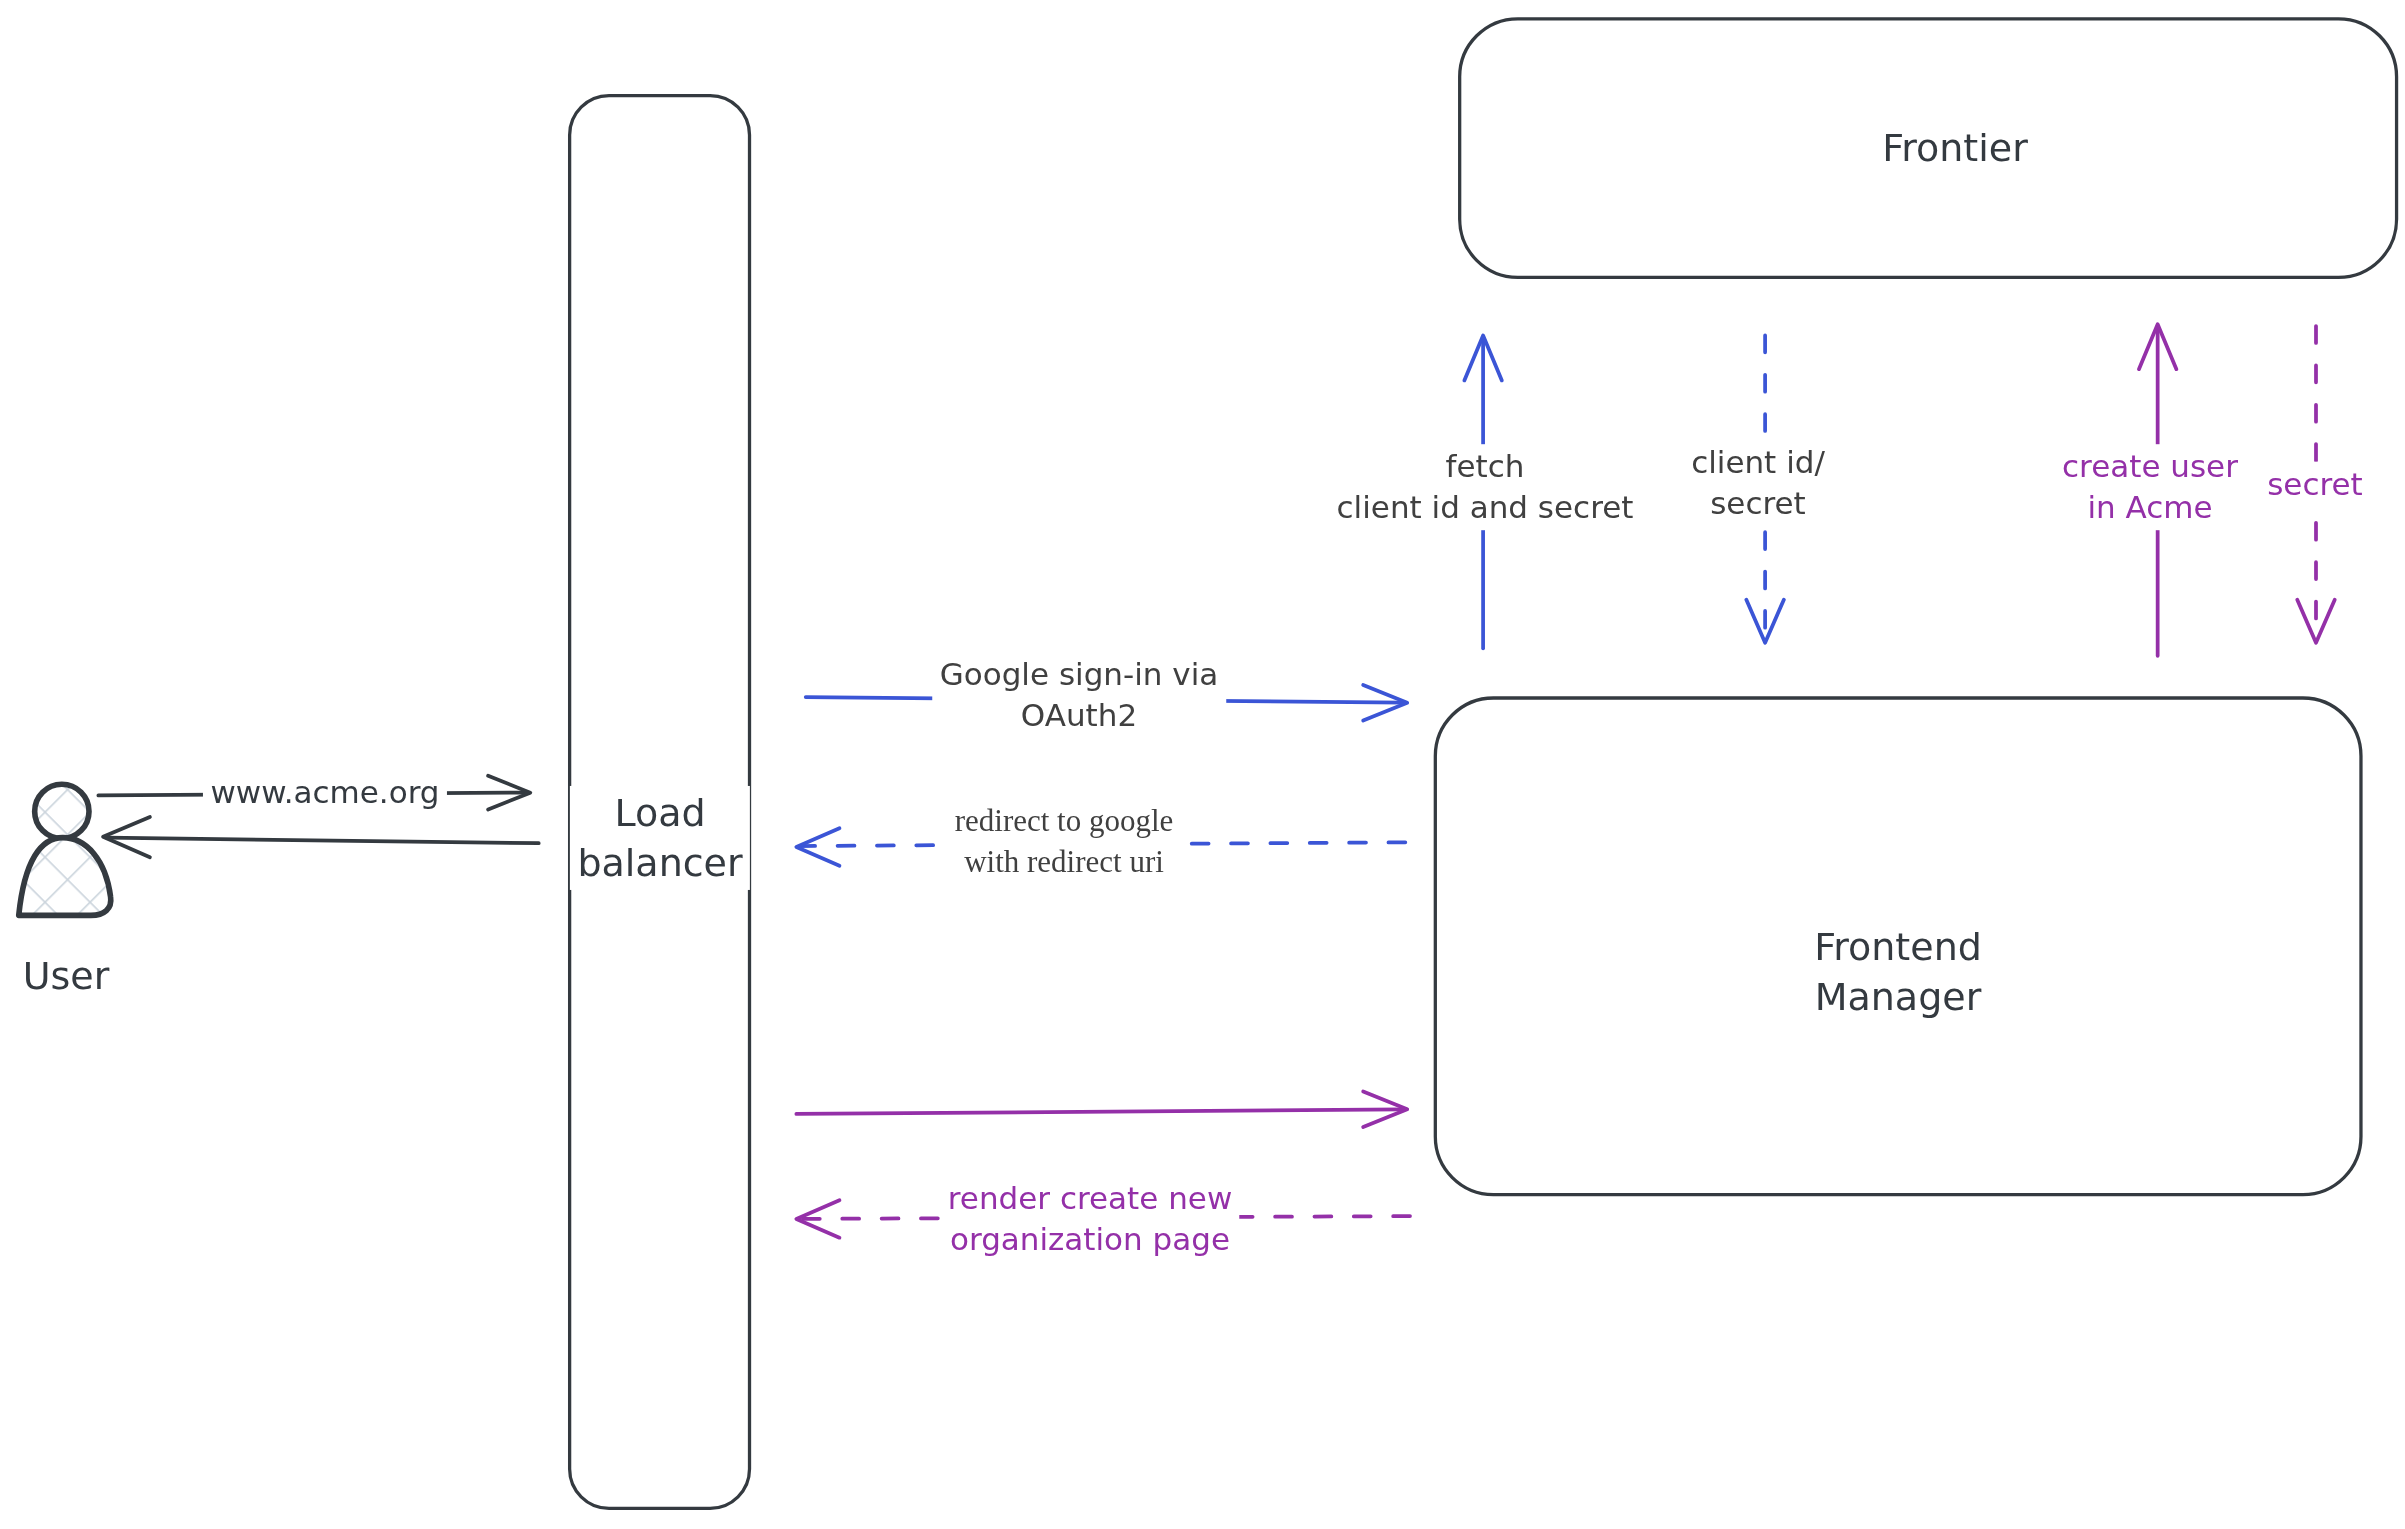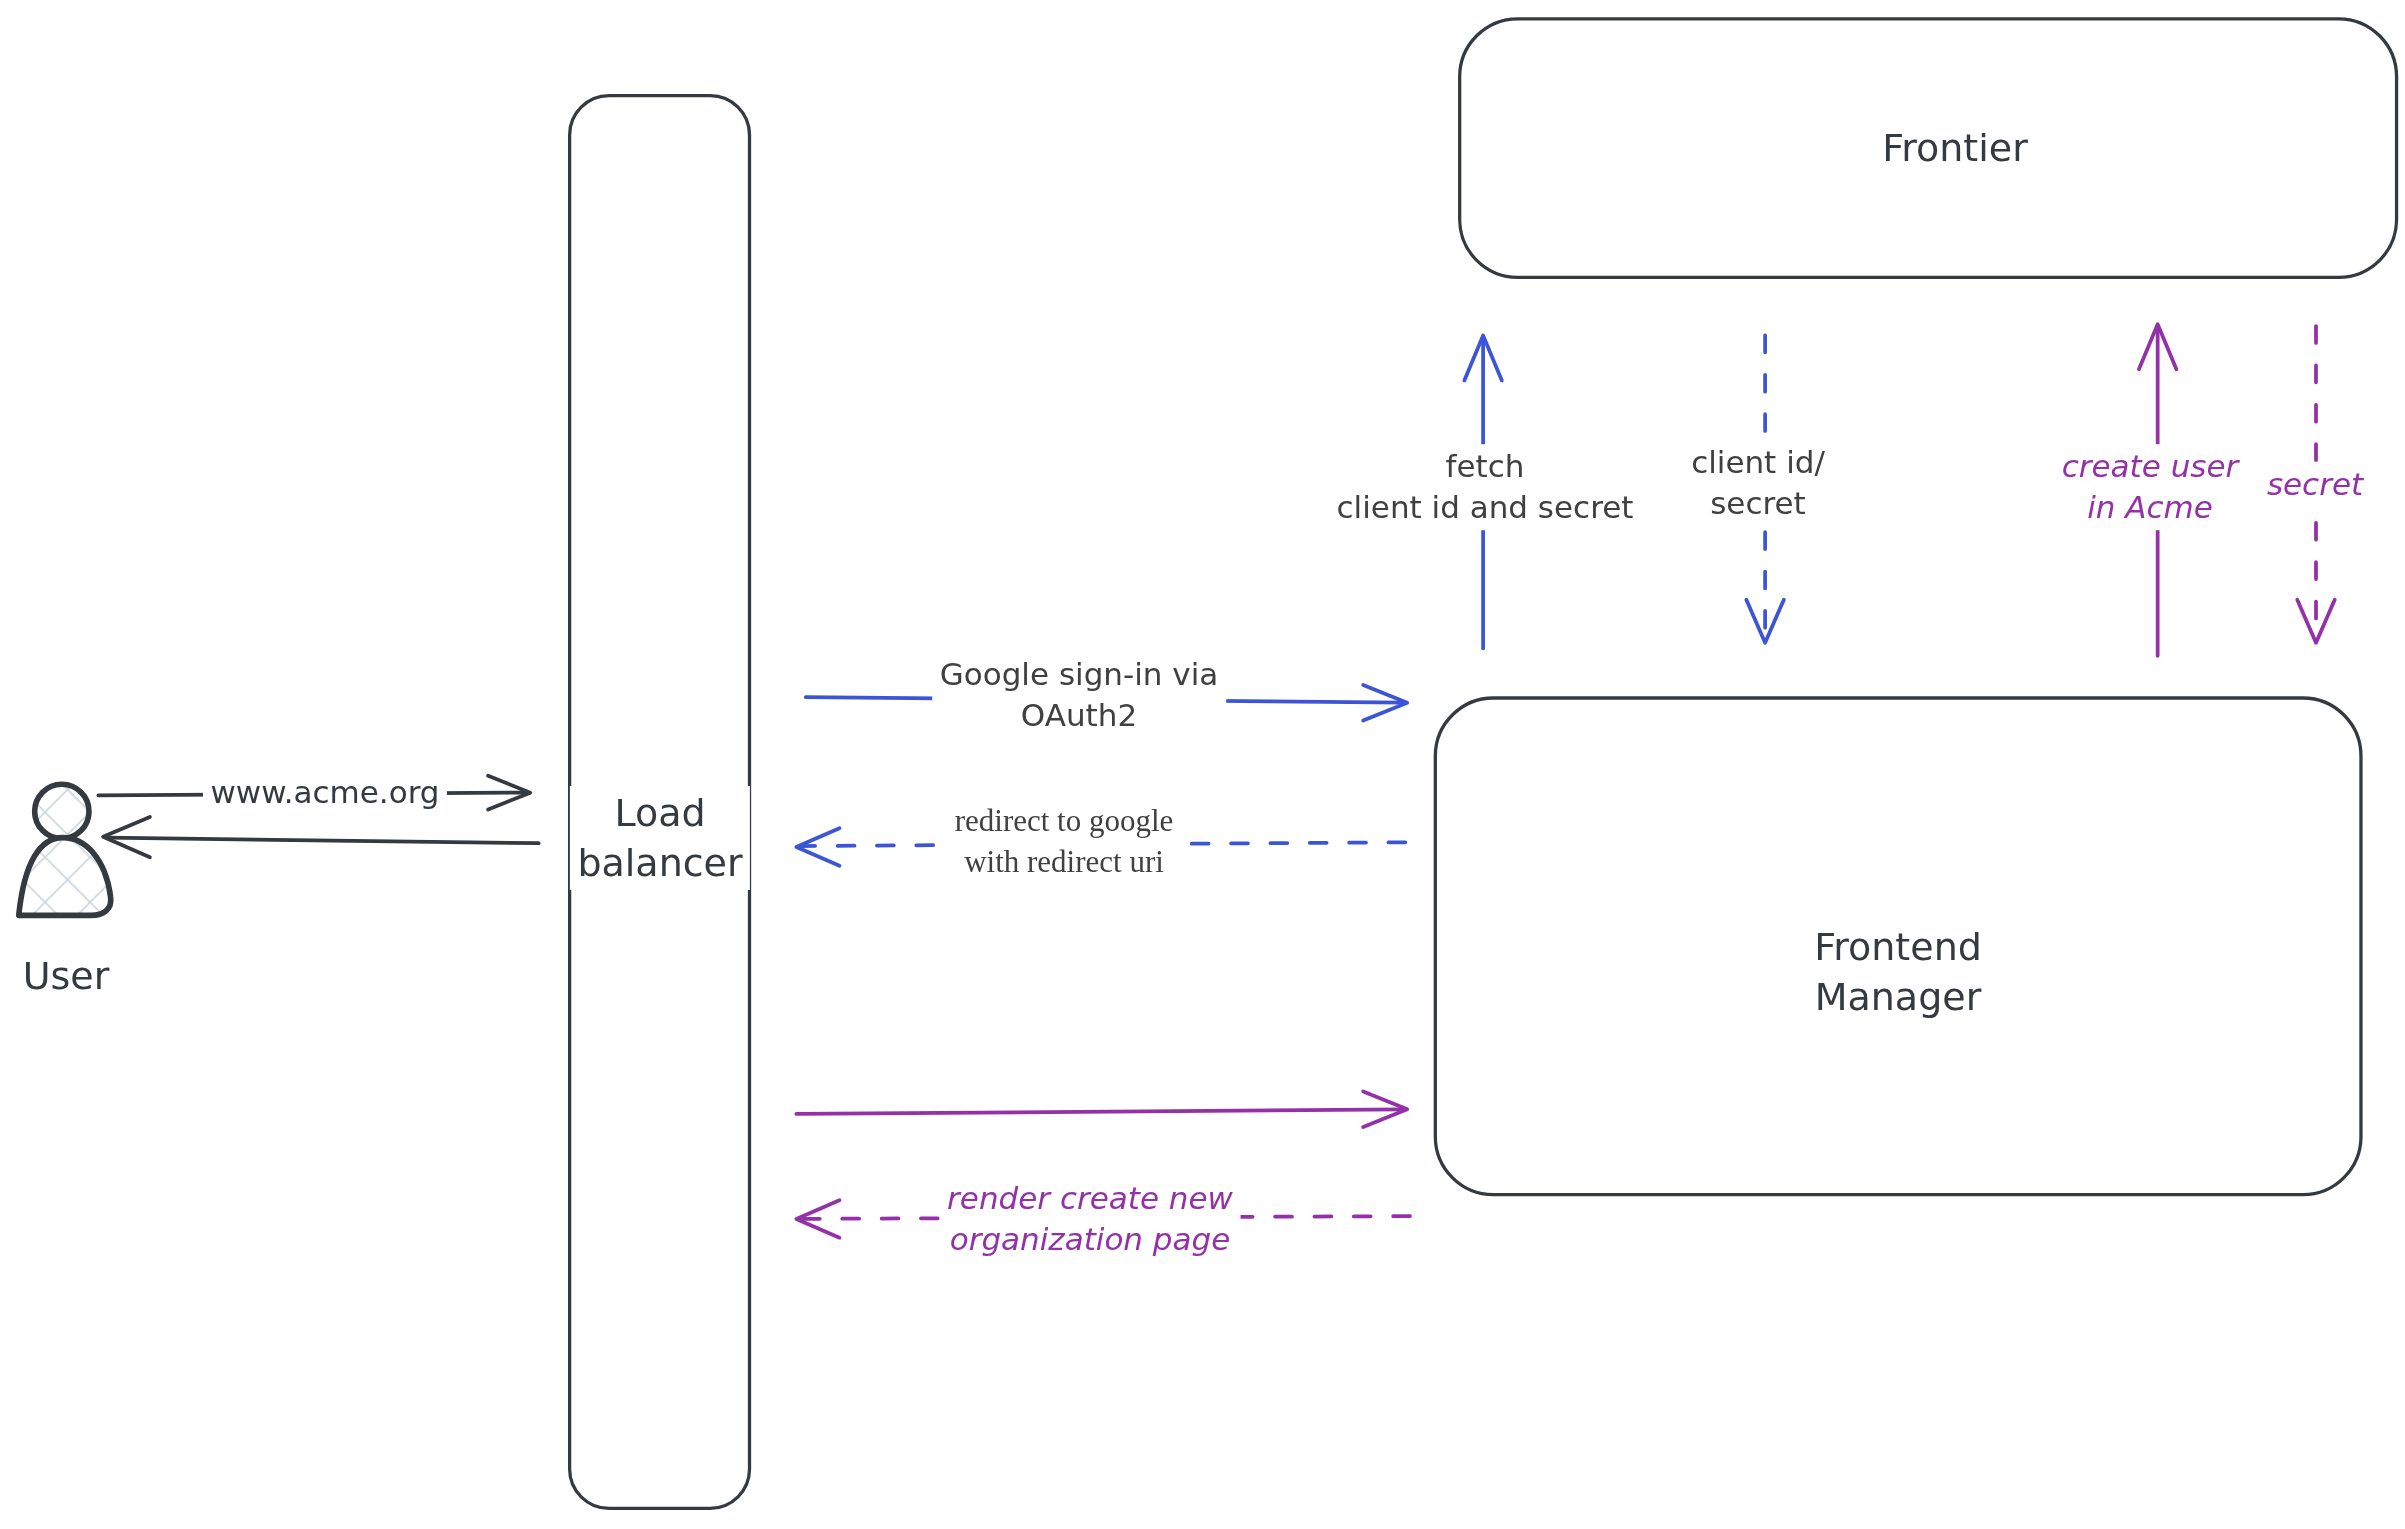--- a/index.html
+++ b/index.html
@@ -15,21 +15,21 @@
     position:absolute;
     transform:translate(-50%,-50%);
     white-space:pre;
     text-align:center;
     background:#ffffff;
     line-height:1.32;
     padding:1.9px 7.5px;
   }
   .ink    { color:#343a40; }
   .blue   { color:#404040; }
-  .purple { color:#9430a8;font-style:italic; }
+  .purple { color:#9430a8; }
   .node-lbl { font-size:38px; }
   .edge-lbl { font-size:31px; }
 </style>
 </head>
 <body>
 
 <div class="canvas">
 
   <svg class="layer" width="2405" height="1530" viewBox="0 0 2567 1633">
     <defs>

